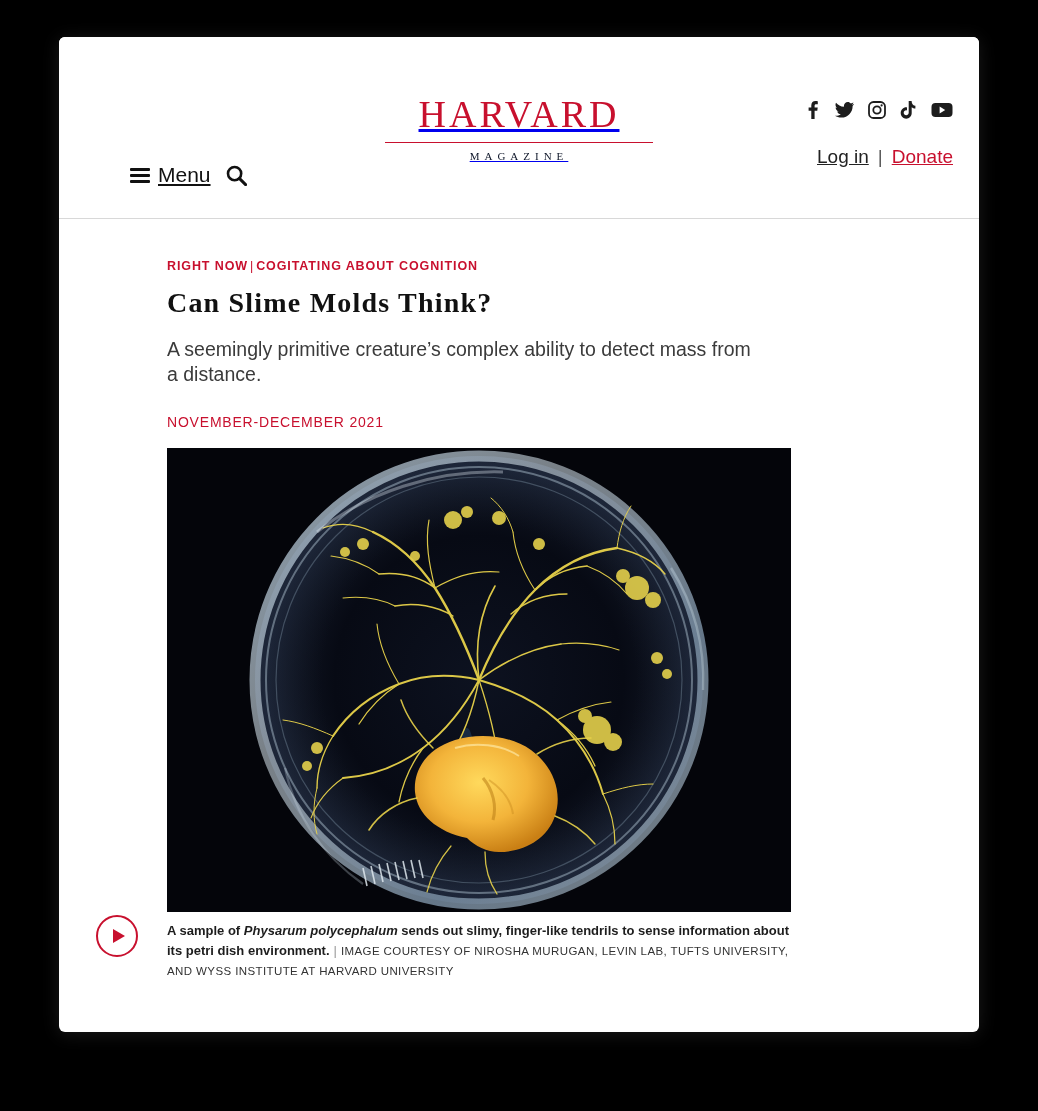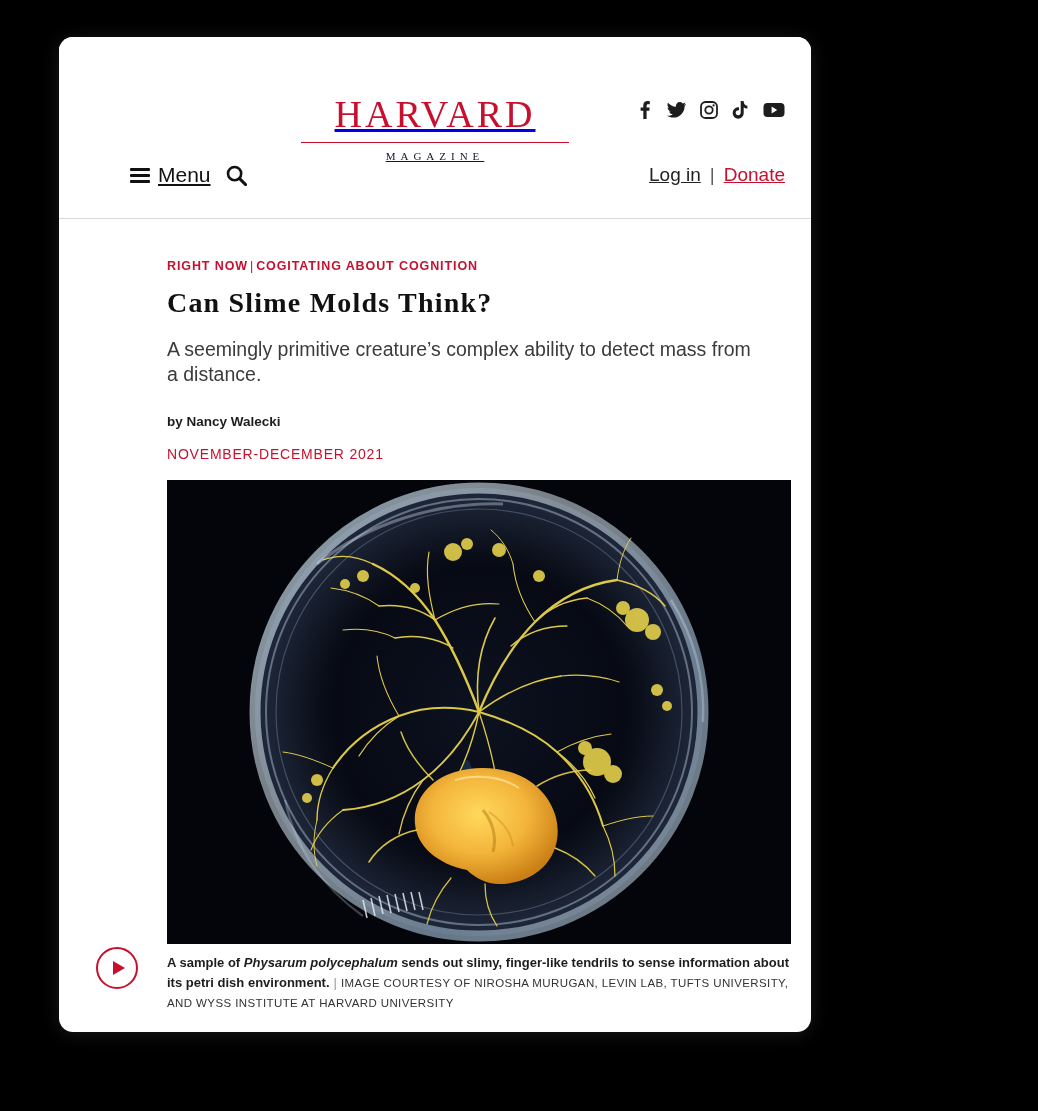--- a/index.html
+++ b/index.html
@@ -10,24 +10,24 @@
     height: 1111px;
     background: #000000;
     font-family: "Liberation Sans", sans-serif;
     overflow: hidden;
   }
 
   .page-frame {
     position: absolute;
     left: 59px;
     top: 37px;
-    width: 752px;
+    width: 920px;
     height: 995px;
     background: #ffffff;
-    border-radius: 14px;
+    border-radius: 6px;
     box-shadow: 0 2px 18px rgba(255,255,255,0.10);
     overflow: hidden;
   }
 
   
   .site-header {
     position: relative;
     height: 182px;
     border-bottom: 1px solid #d8d8d8;
     background: #ffffff;
@@ -68,21 +68,21 @@
     display: flex;
     align-items: center;
     gap: 14px;
   }
   .social-row svg { display: block; }
 
   
   .account-row {
     position: absolute;
     right: 26px;
-    top: 127px;
+    top: 109px;
     display: flex;
     align-items: baseline;
     gap: 9px;
     font-size: 19px;
   }
   .account-login { color: #222222; }
   .account-sep { color: #5a5a5a; }
   .account-donate { color: #c8102e; }
 
   
@@ -288,21 +288,20 @@
     <div class="article-inner">
 
       <div class="kicker">
         <a href="#" style="color:#c8102e;text-decoration:none">RIGHT NOW</a><span class="sep">|</span><a href="#" style="color:#c8102e;text-decoration:none">COGITATING ABOUT COGNITION</a>
       </div>
 
       <h1 class="headline">Can Slime Molds Think?</h1>
 
       <p class="deck">A seemingly primitive creature’s complex ability to detect mass from a distance.</p>
 
-      <div class="byline">by Nancy Walecki</div>
 
       <div class="issue-date">NOVEMBER-DECEMBER 2021</div>
 
       <div class="hero">
         <svg width="624" height="464" viewBox="0 0 624 464">
           <defs>
             <radialGradient id="dishGlow" cx="50%" cy="50%" r="52%">
               <stop offset="0%" stop-color="#0d1220"></stop>
               <stop offset="62%" stop-color="#070a14"></stop>
               <stop offset="92%" stop-color="#141a28"></stop>

